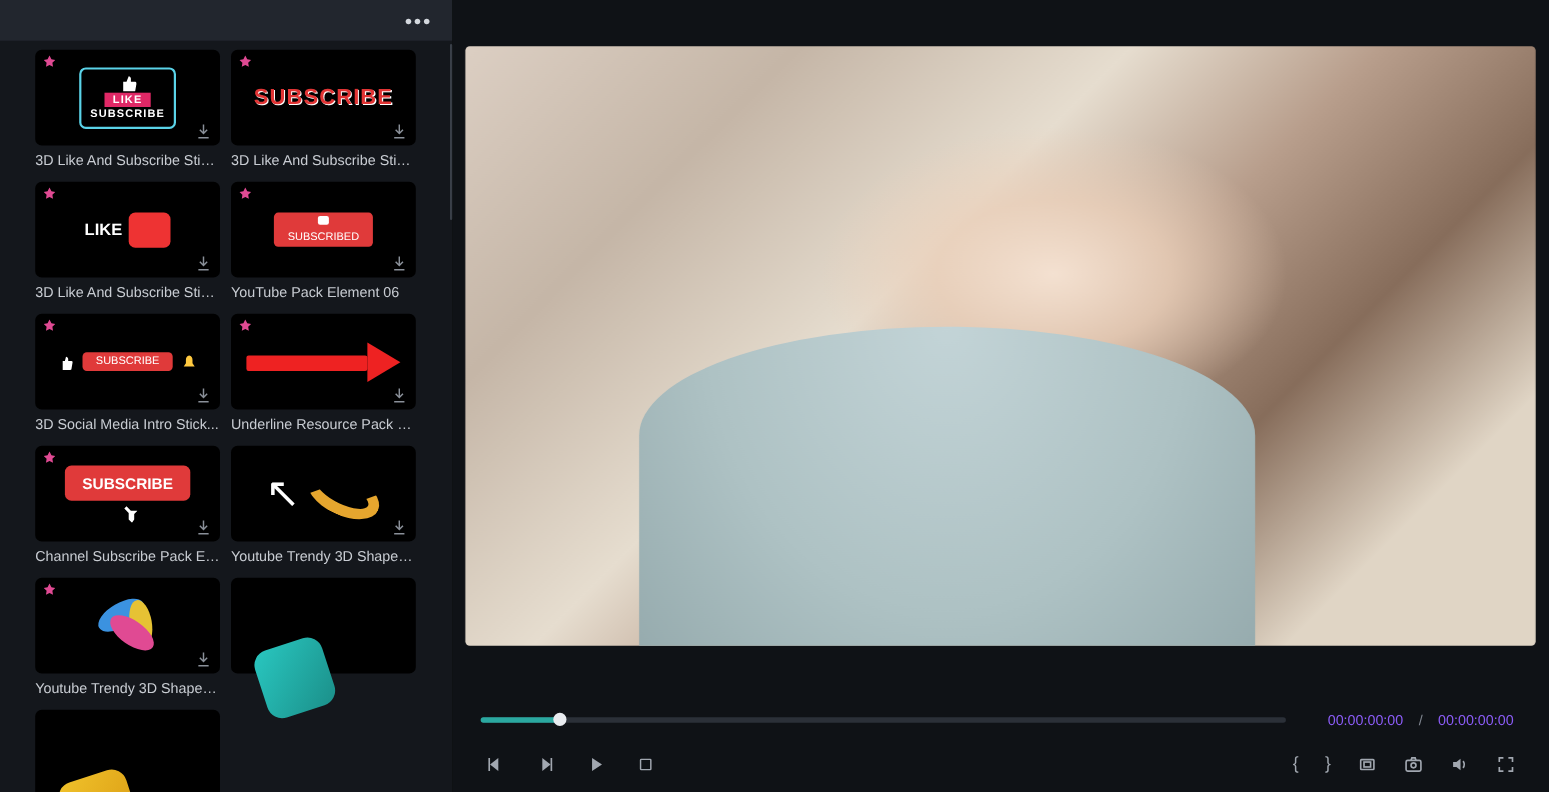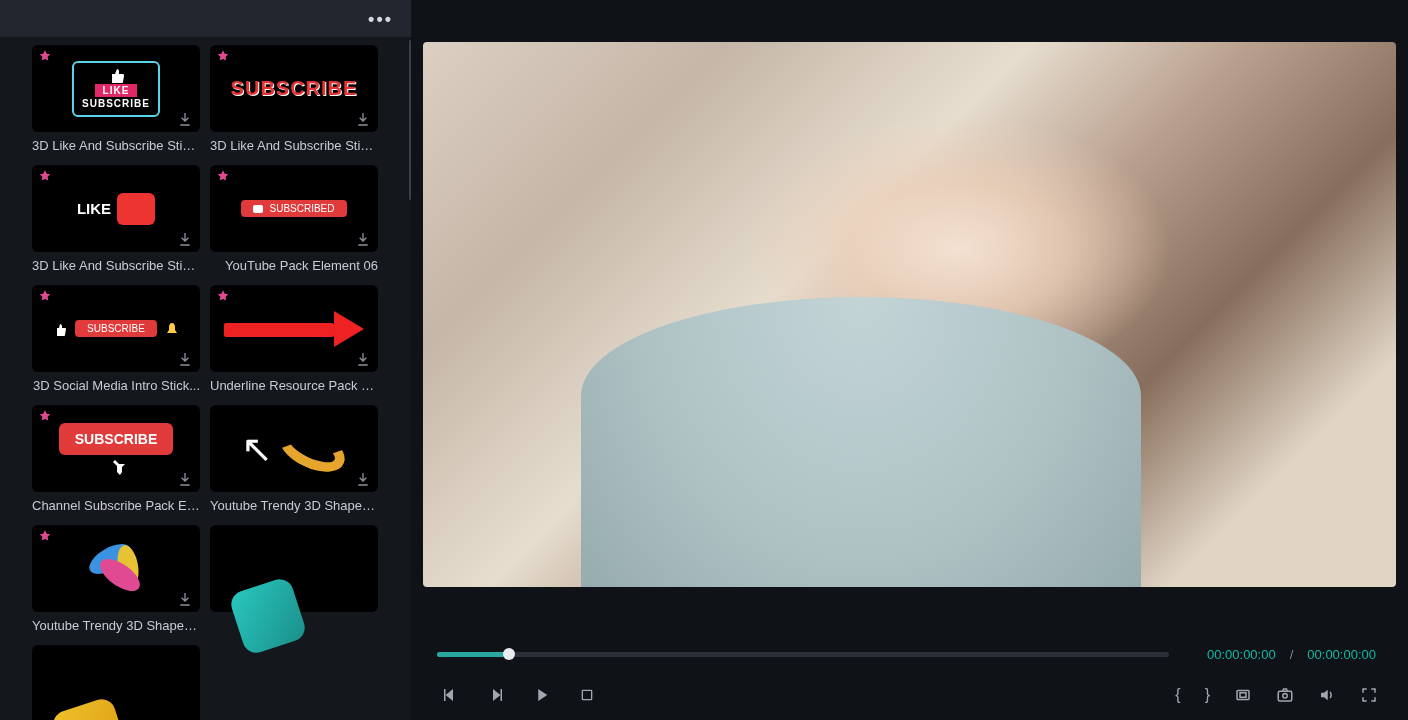--- a/index.html
+++ b/index.html
@@ -38,21 +38,20 @@
       line-height: 1;
     }
     .asset-grid {
       flex: 1;
       overflow-y: auto;
       padding: 8px 14px 0 32px;
       display: grid;
       grid-template-columns: 168px 168px;
       gap: 6px 10px;
       align-content: start;
-      text-align: right;
     }
     .asset-grid::-webkit-scrollbar { width: 8px; }
     .asset-grid::-webkit-scrollbar-track { background: #14171c; }
     .asset-grid::-webkit-scrollbar-thumb { background: #2e333d; border-radius: 4px; }
     .asset-card {
       display: flex;
       flex-direction: column;
       cursor: pointer;
     }
     .thumb {
@@ -169,21 +168,21 @@
     .progress-handle {
       position: absolute;
       top: 50%;
       left: 72px;
       transform: translate(-50%,-50%);
       width: 12px;
       height: 12px;
       background: #e8ebef;
       border-radius: 50%;
     }
-    .timecode { color: #14b8a6; font-size: 13px; padding: 0 6px; }
+    .timecode { color: #8b5cf6; font-size: 13px; padding: 0 6px; }
     .timecode-sep { color: #808690; font-size: 13px; padding: 0 8px; }
     .transport-row {
       height: 40px;
       display: flex;
       align-items: center;
       padding: 0 18px 10px 18px;
     }
     .transport-left { display: flex; gap: 28px; align-items: center; }
     .transport-right { display: flex; gap: 24px; align-items: center; margin-left: auto; }
     .ctrl-icon {
@@ -208,21 +207,21 @@
       align-items: center;
       gap: 1px;
       background: rgba(0,0,0,.3);
     }
     .like-sub-box .like-row { background:#e02866; color:#fff; font-size:10px; padding:1px 8px; }
     .like-sub-box .sub-row { color:#fff; font-size:10px; }
     .thumb-like2 { position:relative; }
     .thumb-like2 .txt{ color:#fff; font-size:15px; font-weight:900; }
     .thumb-like2 .thumb-up { width:38px;height:32px;background:#e33;border-radius:6px; }
     .sub-red-big { background:transparent; color:#e13434; font-size:20px; text-shadow:1px 1px #fff; }
-    .sub-bar { background:#e03a3a; color:#fff; font-size:10px; padding:3px 12px; border-radius:4px; display:flex; gap:6px; align-items:center;}
+    .sub-bar { background:#e03a3a; color:#fff; font-size:10px; padding:3px 12px; border-radius:4px; display:flex; gap:6px; align-items:center;flex-direction:column;}
     .sub-bar-group { display:flex; align-items:center; gap:8px;}
     .arrow-right {
       width: 140px; height: 24px; position:relative;
     }
     .arrow-right::before {
       content:''; position:absolute; left:0; top:6px; width:110px; height:14px;
       background:#e22; border-radius:2px;
     }
     .arrow-right::after {
       content:''; position:absolute; right:0; top:-6px;

